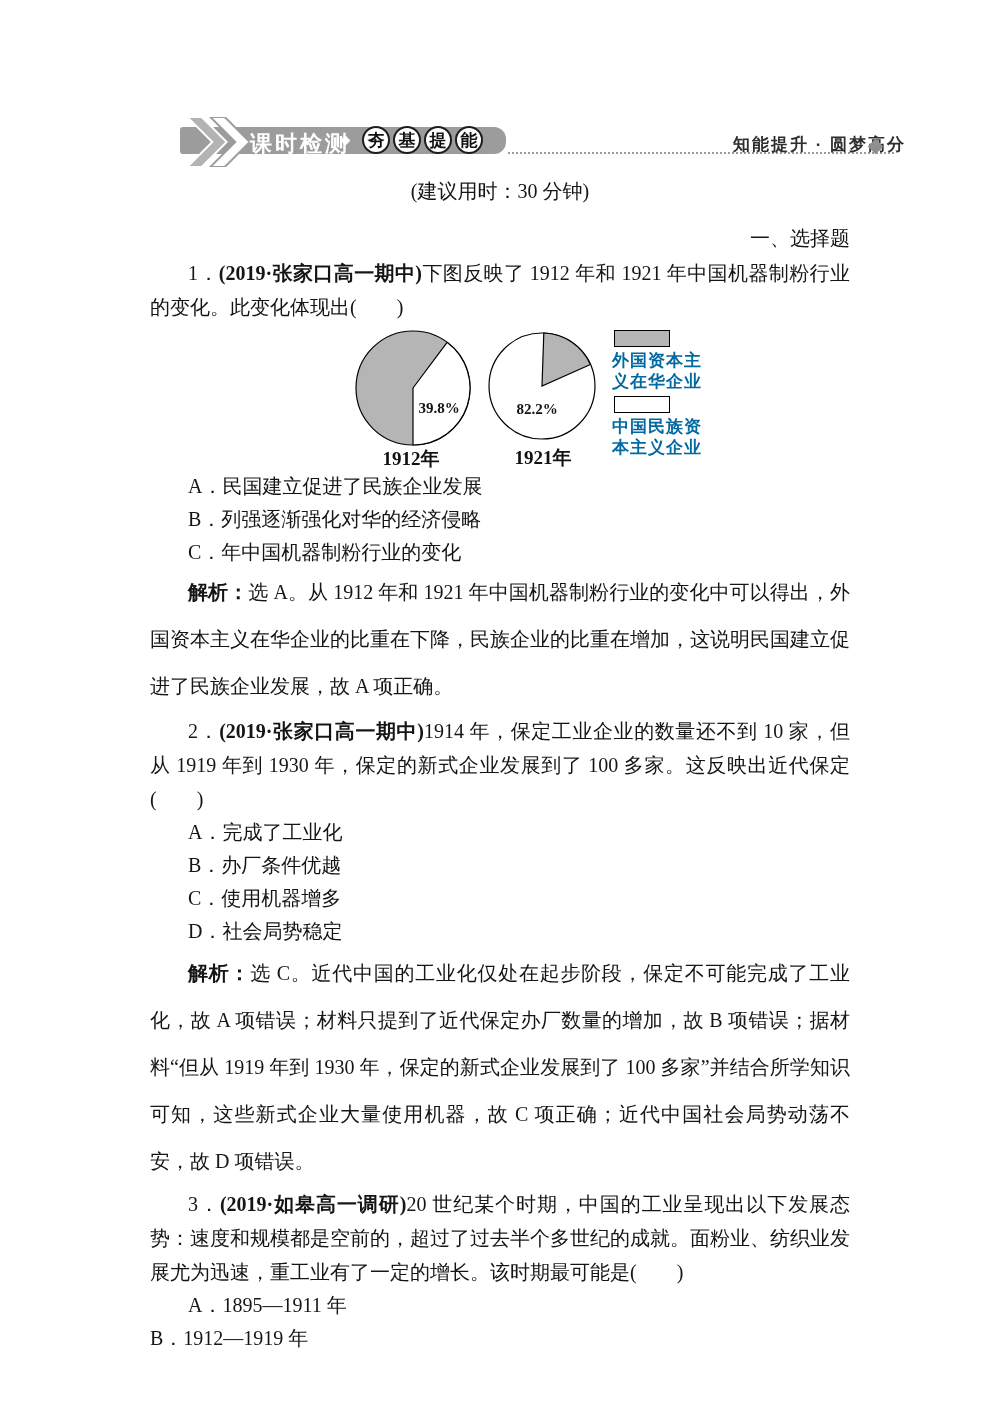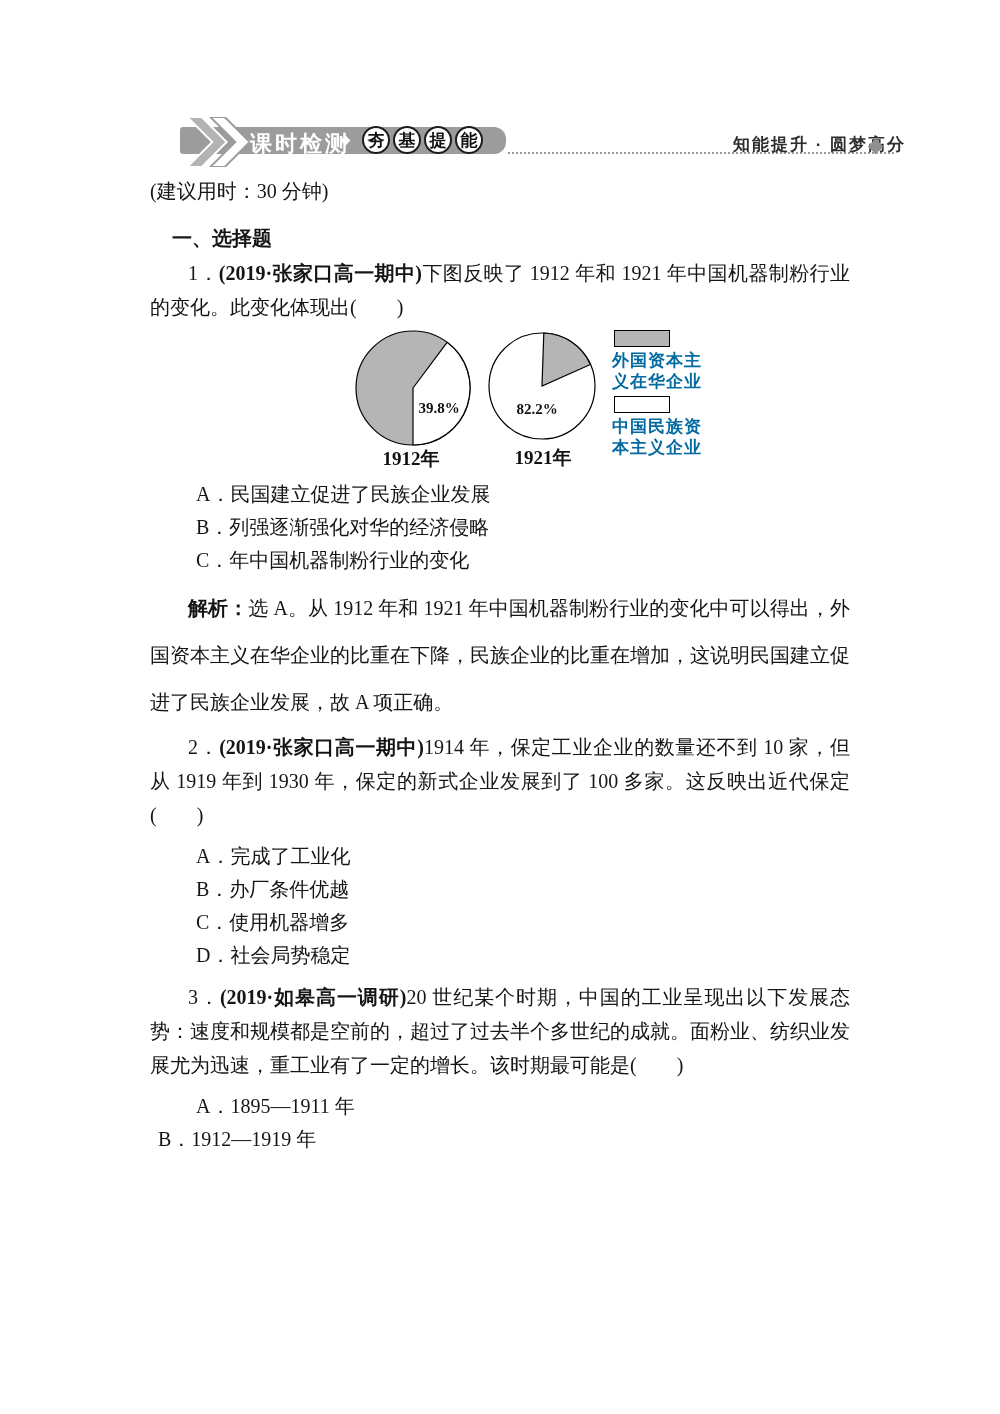--- a/index.html
+++ b/index.html
@@ -21,25 +21,25 @@
                 display:flex;align-items:center;justify-content:center;}
   .dotted-rule{position:absolute;left:508px;top:138px;width:386px;height:14px;
                border-bottom:2px dotted #9a9a9a;}
   .slogan{position:absolute;left:733px;top:133px;font:700 17px "Liberation Sans",sans-serif;
           color:#2e2e2e;letter-spacing:2px;white-space:nowrap;}
   .slogan-diamond{position:absolute;left:870px;top:141px;width:11px;height:11px;
                   background:#8f8f8f;transform:rotate(45deg);}
 
   
   .content{position:absolute;left:150px;top:0;width:700px;}
-  .suggested{margin:176px 0 0;line-height:30px;}
-  .section-title{margin:16px 0 0 22px;line-height:32px;font-weight:700;}
+  .suggested{margin:176px 0 0;line-height:30px;text-align:center;}
+  .section-title{margin:16px 0 0 22px;line-height:32px;font-weight:400;text-align:right;}
   .q-stem{margin:2px 0 0;text-indent:38px;line-height:34px;text-align:justify;}
   .q-src{font-weight:700;}
-  .opts{margin:8px;}
+  .opts{margin:0;}
   .opt{padding-left:38px;line-height:33px;}
   .opt.flush{padding-left:0;}
   .analysis{margin:0;text-indent:38px;line-height:47px;text-align:justify;}
   .analysis-label{font-weight:700;}
   .mt2{margin-top:2px;} .mt4{margin-top:4px;}
 
   
   .figure{position:relative;height:146px;margin:0;}
   .pies-svg{position:absolute;left:185px;top:0;width:290px;height:148px;}
   .pie-base,.pie-slice{stroke:#000;stroke-width:1.2px;}
@@ -110,20 +110,21 @@
 
     <p class="q-stem mt4"><span>2．</span><span class="q-src">(2019·张家口高一期中)</span><span>1914 年，保定工业企业的数量还不到 10 家，但从 1919 年到 1930 年，保定的新式企业发展到了 100 多家。这反映出近代保定(　　)</span></p>
 
     <div class="opts">
       <div class="opt"><span>A．</span><span>完成了工业化</span></div>
       <div class="opt"><span>B．</span><span>办厂条件优越</span></div>
       <div class="opt"><span>C．</span><span>使用机器增多</span></div>
       <div class="opt"><span>D．</span><span>社会局势稳定</span></div>
     </div>
 
+    <p class="analysis mt2"><span class="analysis-label">解析：</span><span>选 C。近代中国的工业化仅处在起步阶段，保定不可能完成了工业化，故 A 项错误；材料只提到了近代保定办厂数量的增加，故 B 项错误；据材料“但从 1919 年到 1930 年，保定的新式企业发展到了 100 多家”并结合所学知识可知，这些新式企业大量使用机器，故 C 项正确；近代中国社会局势动荡不安，故 D 项错误。</span></p>
 
     <p class="q-stem"><span>3．</span><span class="q-src">(2019·如皋高一调研)</span><span>20 世纪某个时期，中国的工业呈现出以下发展态势：速度和规模都是空前的，超过了过去半个多世纪的成就。面粉业、纺织业发展尤为迅速，重工业有了一定的增长。该时期最可能是(　　)</span></p>
 
     <div class="opts">
       <div class="opt"><span>A．</span><span>1895—1911 年</span></div>
       <div class="opt flush"><span>B．</span><span>1912—1919 年</span></div>
     </div>
 
   </div>
 </div>

